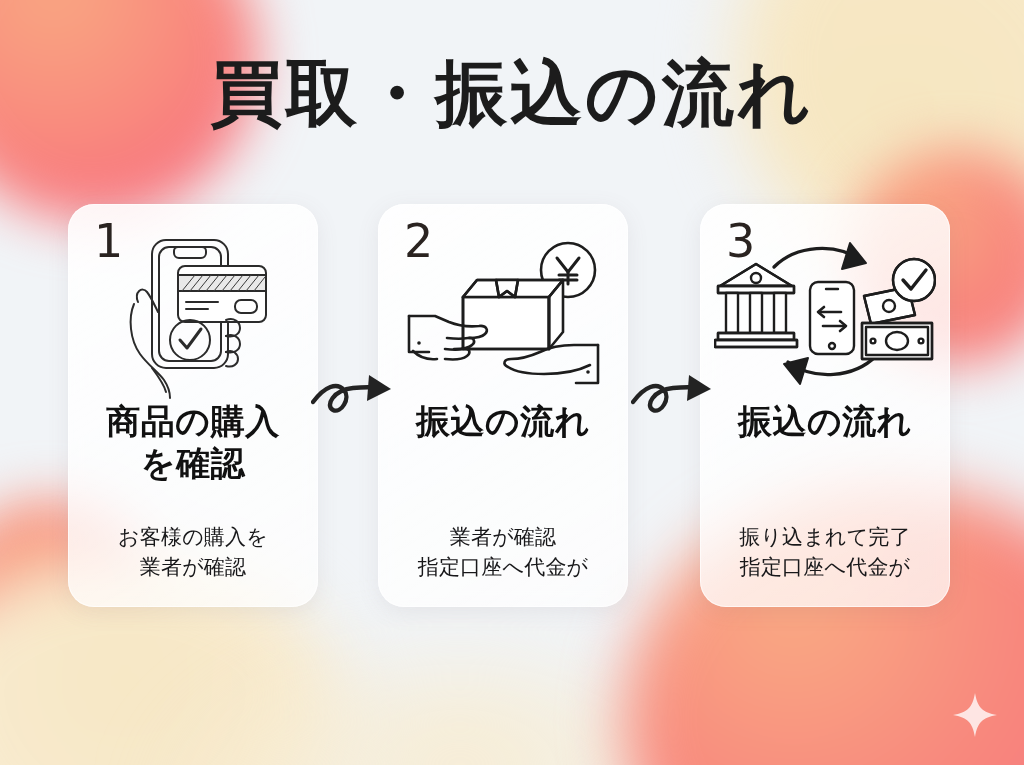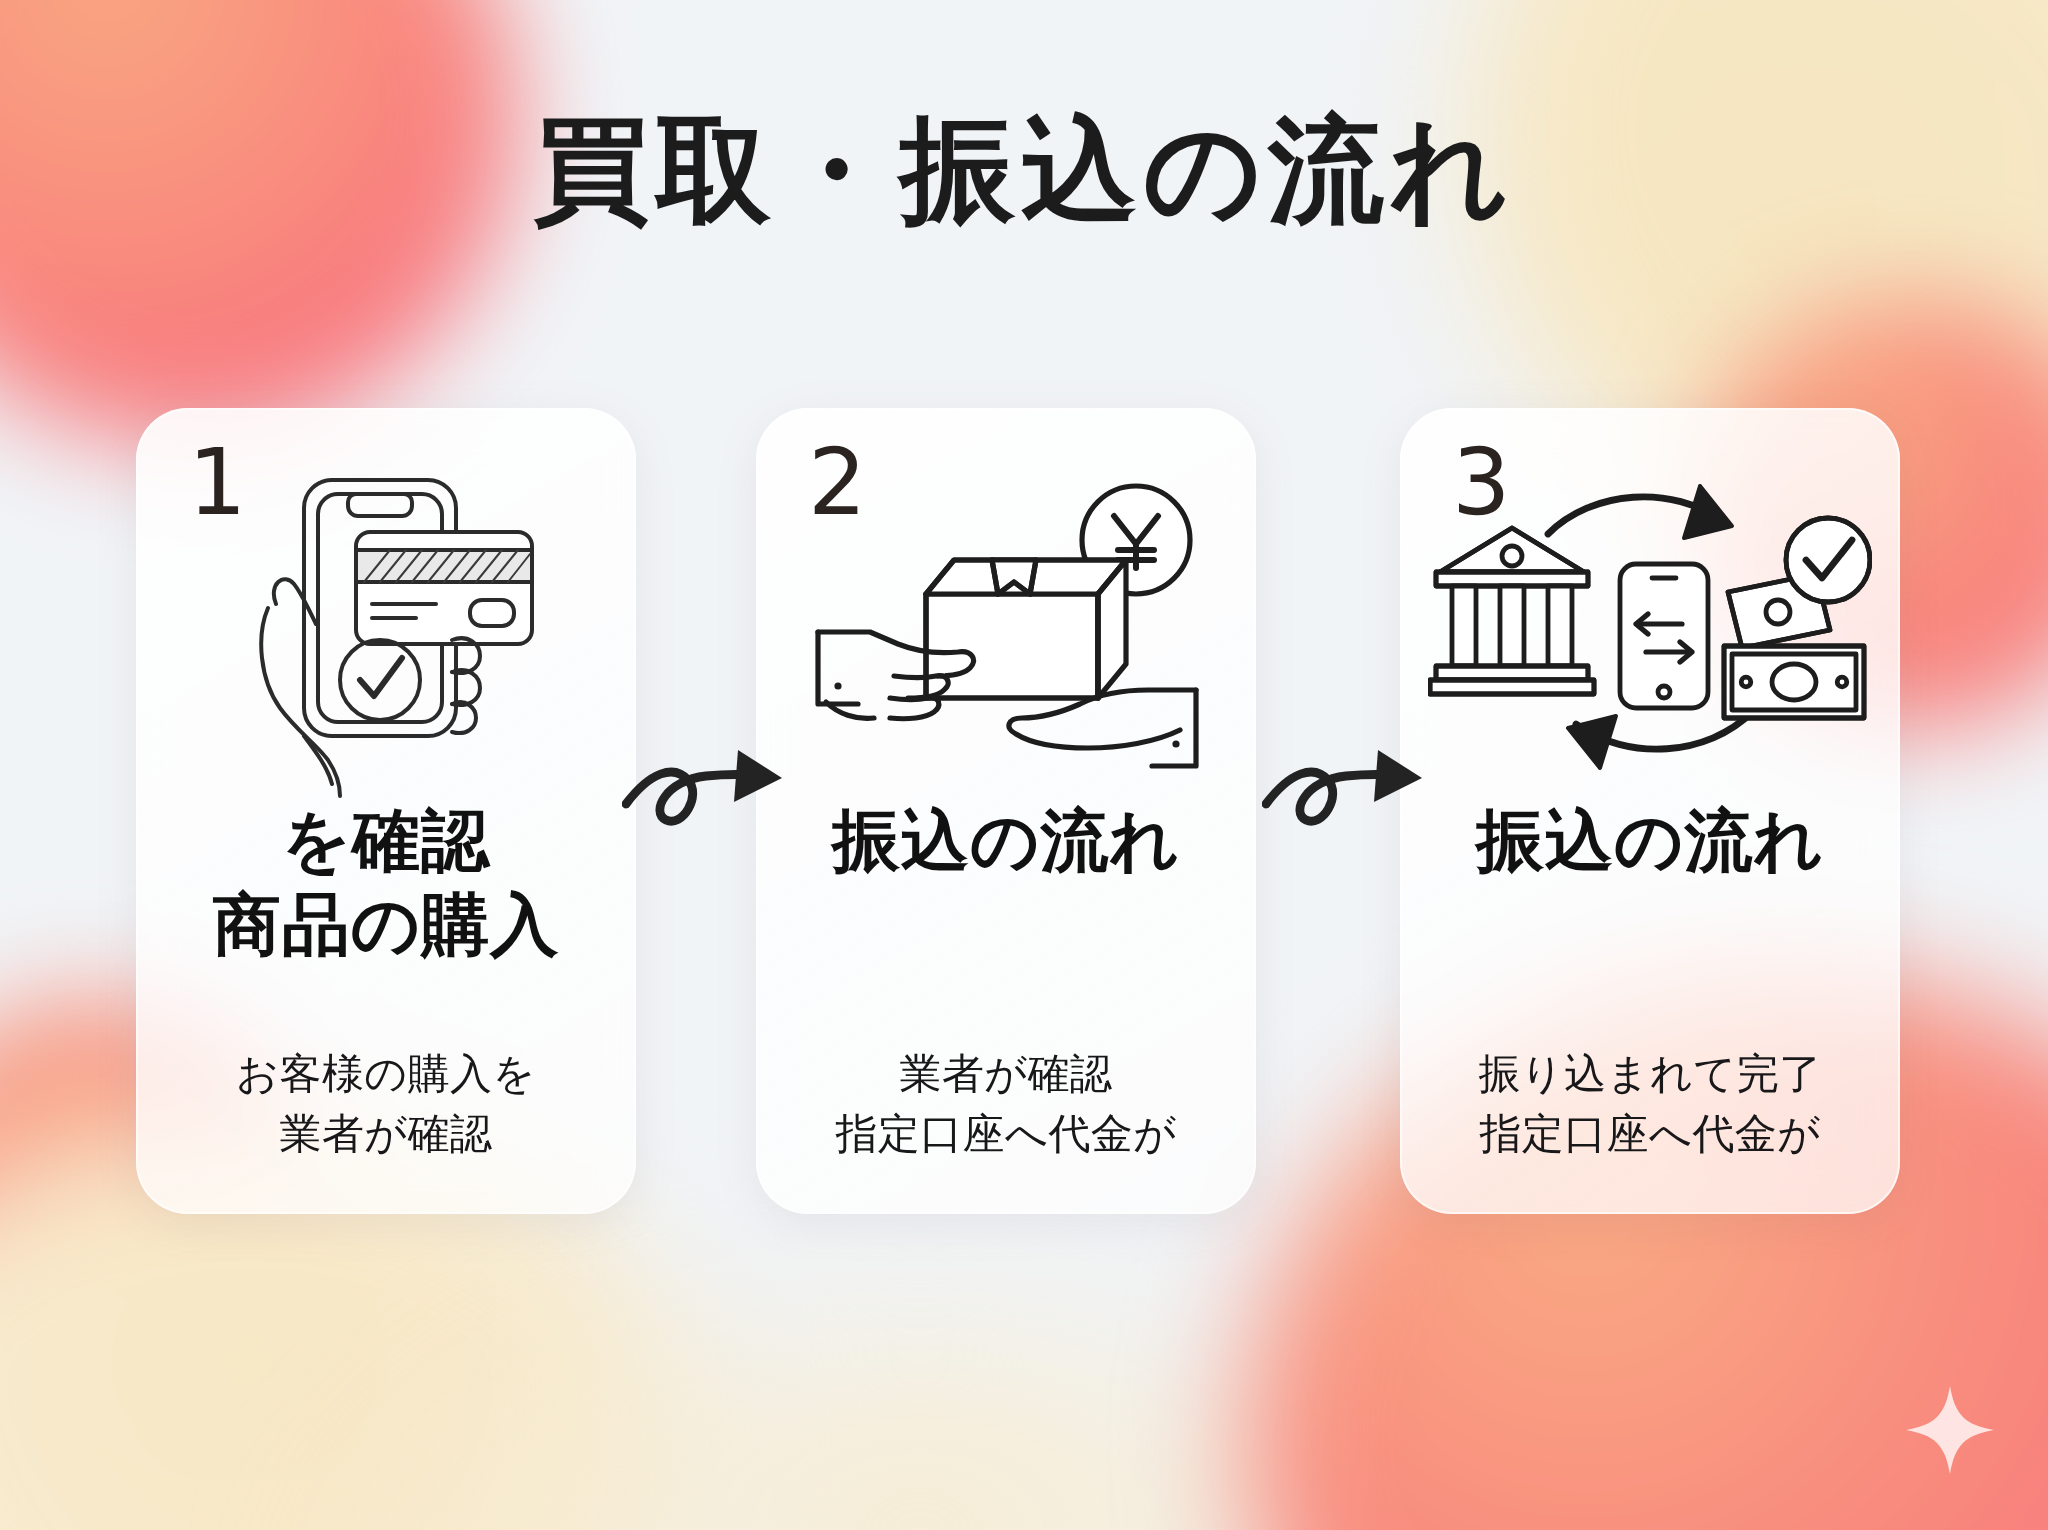--- a/index.html
+++ b/index.html
@@ -78,21 +78,21 @@
     left: 952px; top: 692px;
     width: 46px; height: 46px;
   }
 
   
   .title {
     position: absolute;
     left: 0; right: 0;
     top: 56px;
     text-align: center;
-    font-size: 58px;
+    font-size: 72px;
     font-weight: bold;
     color: #1c1c1c;
     letter-spacing: 3px;
     line-height: 1.05;
     white-space: nowrap;
     z-index: 5;
   }
 
   
   .cards {
@@ -234,22 +234,22 @@
           <path d="M26 76 c-6 14 -4 36 6 50 c8 11 18 18 24 26 c4 6 6 12 6 18"></path>
           <path d="M44 140 c6 8 12 16 14 24"></path>
 
           <path d="M118 92 c8 -3 14 2 14 8 c0 6 -6 10 -14 8"></path>
           <path d="M118 108 c8 -3 14 2 14 8 c0 6 -6 10 -14 8"></path>
           <path d="M118 124 c7 -3 12 2 12 7 c0 5 -5 9 -12 7"></path>
         </svg>
       </div>
 
       <div class="card-heading">
+        <div>商品の購入</div>
         <div>を確認</div>
-        <div>商品の購入</div>
       </div>
 
       <div class="card-sub">
         <div>お客様の購入を</div>
         <div>業者が確認</div>
       </div>
     </div>
 
     <div class="card card-2">
       <div class="card-number">2</div>

